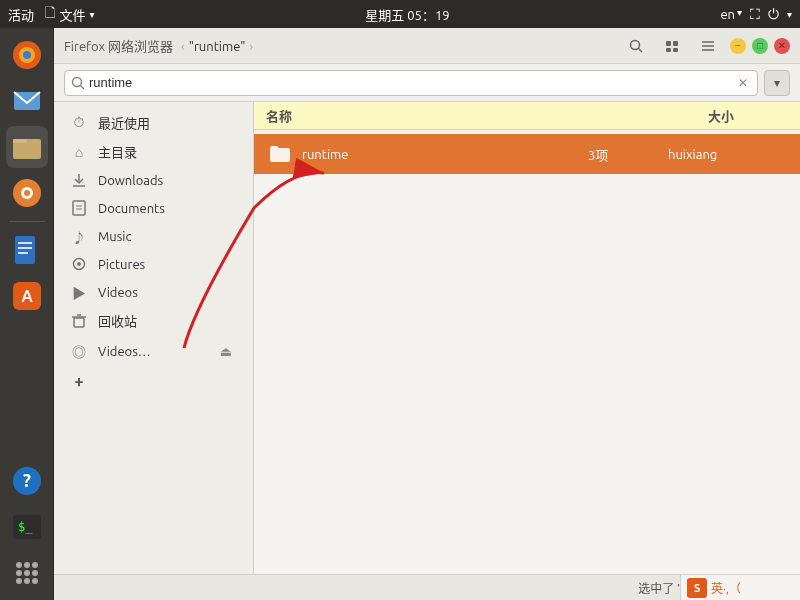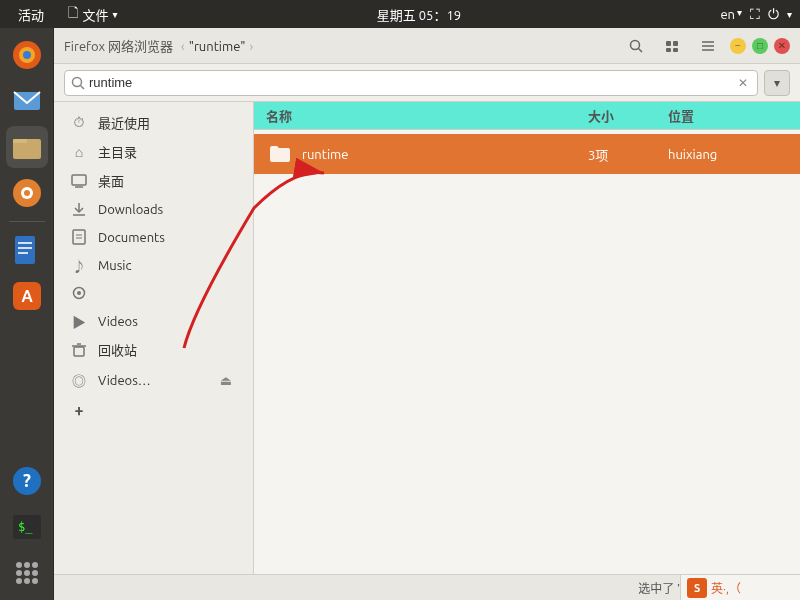--- a/index.html
+++ b/index.html
@@ -10,21 +10,21 @@
       width: 800px;
       height: 28px;
       background: #2c2b27;
       display: flex;
       align-items: center;
       justify-content: space-between;
       padding: 0 8px;
       color: #fff;
       font-size: 13px;
     }
-    .topbar-left { display: flex; align-items: center; gap: 24px; margin-left: 10px; }
+    .topbar-left { display: flex; align-items: center; gap: 11px; }
     .topbar-center { display: flex; align-items: flex-start; gap: 6px; }
     .topbar-right { display: flex; align-items: center; gap: 8px; }
     .topbar-activities { color: #fff; font-size: 13px; }
 
     
     .dock {
       position: absolute;
       left: 0;
       top: 28px;
       width: 54px;
@@ -166,21 +166,21 @@
     .filelist {
       flex: 1;
       display: flex;
       flex-direction: column;
       overflow: hidden;
     }
     .filelist-header {
       display: flex;
       align-items: center;
       padding: 4px 12px;
-      background: #5eead4;
+      background: #fef9c3;
       border-bottom: 1px solid #d0cfc9;
       font-size: 13px;
       color: #555;
       font-weight: 600;
     }
     .col-name { flex: 1; }
     .col-size { width: 80px; }
     .col-location { width: 120px; }
 
     .filelist-rows { flex: 1; overflow-y: auto; background: #f5f4f0; padding: 4px 0; }
@@ -406,29 +406,20 @@
         <span class="si-icon">⏱</span>
         <span class="si-label">最近使用</span>
       </div>
       <div class="sidebar-item">
         <span class="si-icon">⌂</span>
         <span class="si-label">主目录</span>
       </div>
       <div class="sidebar-item">
         <span class="si-icon">
           <svg width="16" height="16" viewBox="0 0 16 16">
-              <rect x="1" y="2" width="14" height="10" rx="1" fill="none" stroke="#777" stroke-width="1.5"></rect>
-              <line x1="4" y1="14" x2="12" y2="14" stroke="#777" stroke-width="1.5"></line>
-            </svg>
-        </span>
-        <span class="si-label">桌面</span>
-      </div>
-      <div class="sidebar-item">
-        <span class="si-icon">
-          <svg width="16" height="16" viewBox="0 0 16 16">
               <line x1="8" y1="2" x2="8" y2="10" stroke="#777" stroke-width="1.5"></line>
               <polyline points="4,7 8,11 12,7" stroke="#777" stroke-width="1.5" fill="none"></polyline>
               <line x1="2" y1="14" x2="14" y2="14" stroke="#777" stroke-width="1.5"></line>
             </svg>
         </span>
         <span class="si-label">Downloads</span>
       </div>
       <div class="sidebar-item">
         <span class="si-icon">
           <svg width="16" height="16" viewBox="0 0 16 16">
@@ -443,20 +434,21 @@
         <span class="si-icon">♪</span>
         <span class="si-label">Music</span>
       </div>
       <div class="sidebar-item">
         <span class="si-icon">
           <svg width="16" height="16" viewBox="0 0 16 16">
               <circle cx="8" cy="8" r="5.5" fill="none" stroke="#777" stroke-width="1.5"></circle>
               <circle cx="8" cy="8" r="2" fill="#777"></circle>
             </svg>
         </span>
+        <span class="si-label">Pictures</span>
       </div>
       <div class="sidebar-item">
         <span class="si-icon">▶</span>
         <span class="si-label">Videos</span>
       </div>
       <div class="sidebar-item">
         <span class="si-icon">
           <svg width="16" height="16" viewBox="0 0 16 16">
               <rect x="3" y="5" width="10" height="9" rx="1" fill="none" stroke="#777" stroke-width="1.5"></rect>
               <line x1="1" y1="4" x2="15" y2="4" stroke="#777" stroke-width="1.5"></line>
@@ -472,21 +464,20 @@
       </div>
       <div class="sidebar-item">
         <span class="si-icon" style="font-size:16px;font-weight:bold;color:#555;">+</span>
       </div>
     </div>
 
     <div class="filelist">
       <div class="filelist-header">
         <span class="col-name">名称</span>
         <span class="col-size">大小</span>
-        <span class="col-location">位置</span>
       </div>
       <div class="filelist-rows">
         <div class="filelist-row selected">
           <div class="file-icon">
             <svg width="24" height="24" viewBox="0 0 24 24">
               <path d="M2 6 Q2 4 4 4 L9 4 L11 6 L20 6 Q22 6 22 8 L22 18 Q22 20 20 20 L4 20 Q2 20 2 18 Z" fill="#fff" opacity="0.9"></path>
             </svg>
           </div>
           <span class="file-name">runtime</span>
           <span class="file-size">3项</span>

